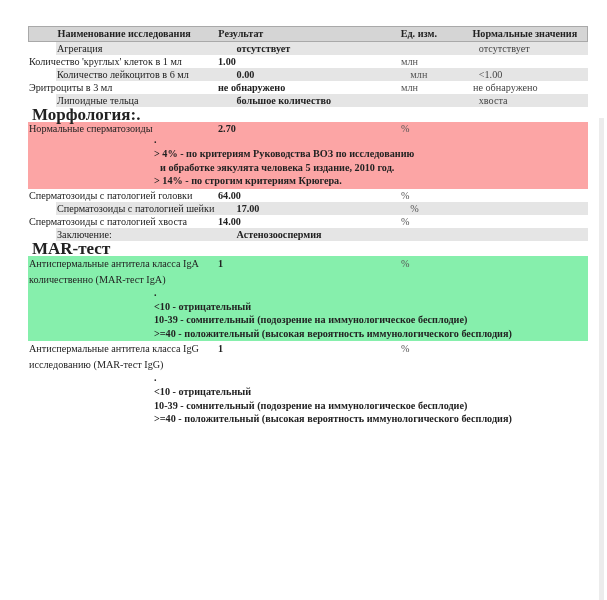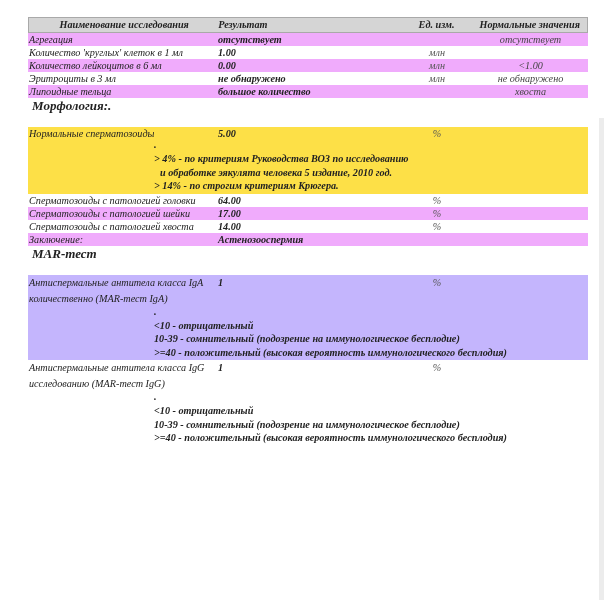--- a/index.html
+++ b/index.html
@@ -1,31 +1,31 @@
 <!DOCTYPE html>
 <html><head>
 <meta charset="utf-8">
 <style>
   html, body { margin: 0; padding: 0; background: #ffffff; }
   body {
     width: 607px; height: 600px; overflow: hidden; position: relative;
     font-family: "Liberation Serif", "DejaVu Serif", serif;
     color: #222;
   }
-  .report { position: absolute; left: 28px; top: 17px; width: 560px; font-size: 10.2px; font-style: italic; }
+  .report { position: absolute; left: 28px; top: 26px; width: 560px; font-size: 10.2px; }
   .row { display: flex; align-items: flex-start; min-height: 13px; line-height: 13px; }
-  .row.gray { background: #f0abfc; }
+  .row.gray { background: #e5e5e5; margin-left: 28px; }
   .row.header { background: #d5d5d5; border: 1px solid #a9a9a9; font-weight: bold; height: 14px; line-height: 14px; }
   .c-name { width: 190px; padding-left: 1px; box-sizing: border-box; }
   .c-res { width: 183px; text-align: left; }
-  .c-unit { width: 72px; text-align: center; color: #555; }
-  .c-norm { width: 115px; text-align: center; color: #444; }
+  .c-unit { width: 72px; text-align: left; color: #555; }
+  .c-norm { width: 115px; text-align: left; color: #444; }
   .row.header .c-unit, .row.header .c-norm { color: #222; }
   .b { font-weight: bold; }
-  .section { font-weight: bold; font-size: 13px; padding-left: 4px; height: 29px; line-height: 15px; }
+  .section { font-weight: bold; font-size: 17px; padding-left: 4px; height: 15px; line-height: 15px; }
   .comment { padding-left: 126px; font-weight: bold; line-height: 13.5px; padding-bottom: 1px; }
   .comment .dot { height: 12px; line-height: 10px; }
   .comment .ind { padding-left: 6px; }
   .multi .c-name { line-height: 16px; }
   .scrollbar { position: absolute; left: 599px; top: 118px; width: 5px; height: 482px; background: #ececec; }
 </style>
 </head>
 <body>
 
 <div class="report">
@@ -63,24 +63,24 @@
   </div>
   <div class="row gray">
     <div class="c-name">Липоидные тельца</div>
     <div class="c-res b">большое количество</div>
     <div class="c-unit"></div>
     <div class="c-norm">хвоста</div>
   </div>
 
   <div class="section">Морфология:.</div>
 
-  <div class="gray" style="background:#fde047">
+  <div class="gray" style="background:#fca5a5">
     <div class="row">
       <div class="c-name">Нормальные сперматозоиды</div>
-      <div class="c-res b">5.00</div>
+      <div class="c-res b">2.70</div>
       <div class="c-unit">%</div>
       <div class="c-norm"></div>
     </div>
     <div class="comment">
       <div class="dot">.</div>
       <div>&gt; 4% - по критериям Руководства ВОЗ по исследованию</div>
       <div class="ind">и обработке эякулята человека 5 издание, 2010 год.</div>
       <div>&gt; 14% - по строгим критериям Крюгера.</div>
     </div>
   </div>
@@ -105,21 +105,21 @@
   </div>
   <div class="row gray">
     <div class="c-name">Заключение:</div>
     <div class="c-res b">Астенозооспермия</div>
     <div class="c-unit"></div>
     <div class="c-norm"></div>
   </div>
 
   <div class="section">MAR-тест</div>
 
-  <div style="background:#c4b5fd">
+  <div style="background:#86efac">
     <div class="row multi">
       <div class="c-name">
         <div>Антиспермальные антитела класса IgA</div>
         <div>количественно (MAR-тест IgA)</div>
       </div>
       <div class="c-res b" style="line-height:16px">1</div>
       <div class="c-unit" style="line-height:16px">%</div>
       <div class="c-norm"></div>
     </div>
     <div class="comment">

